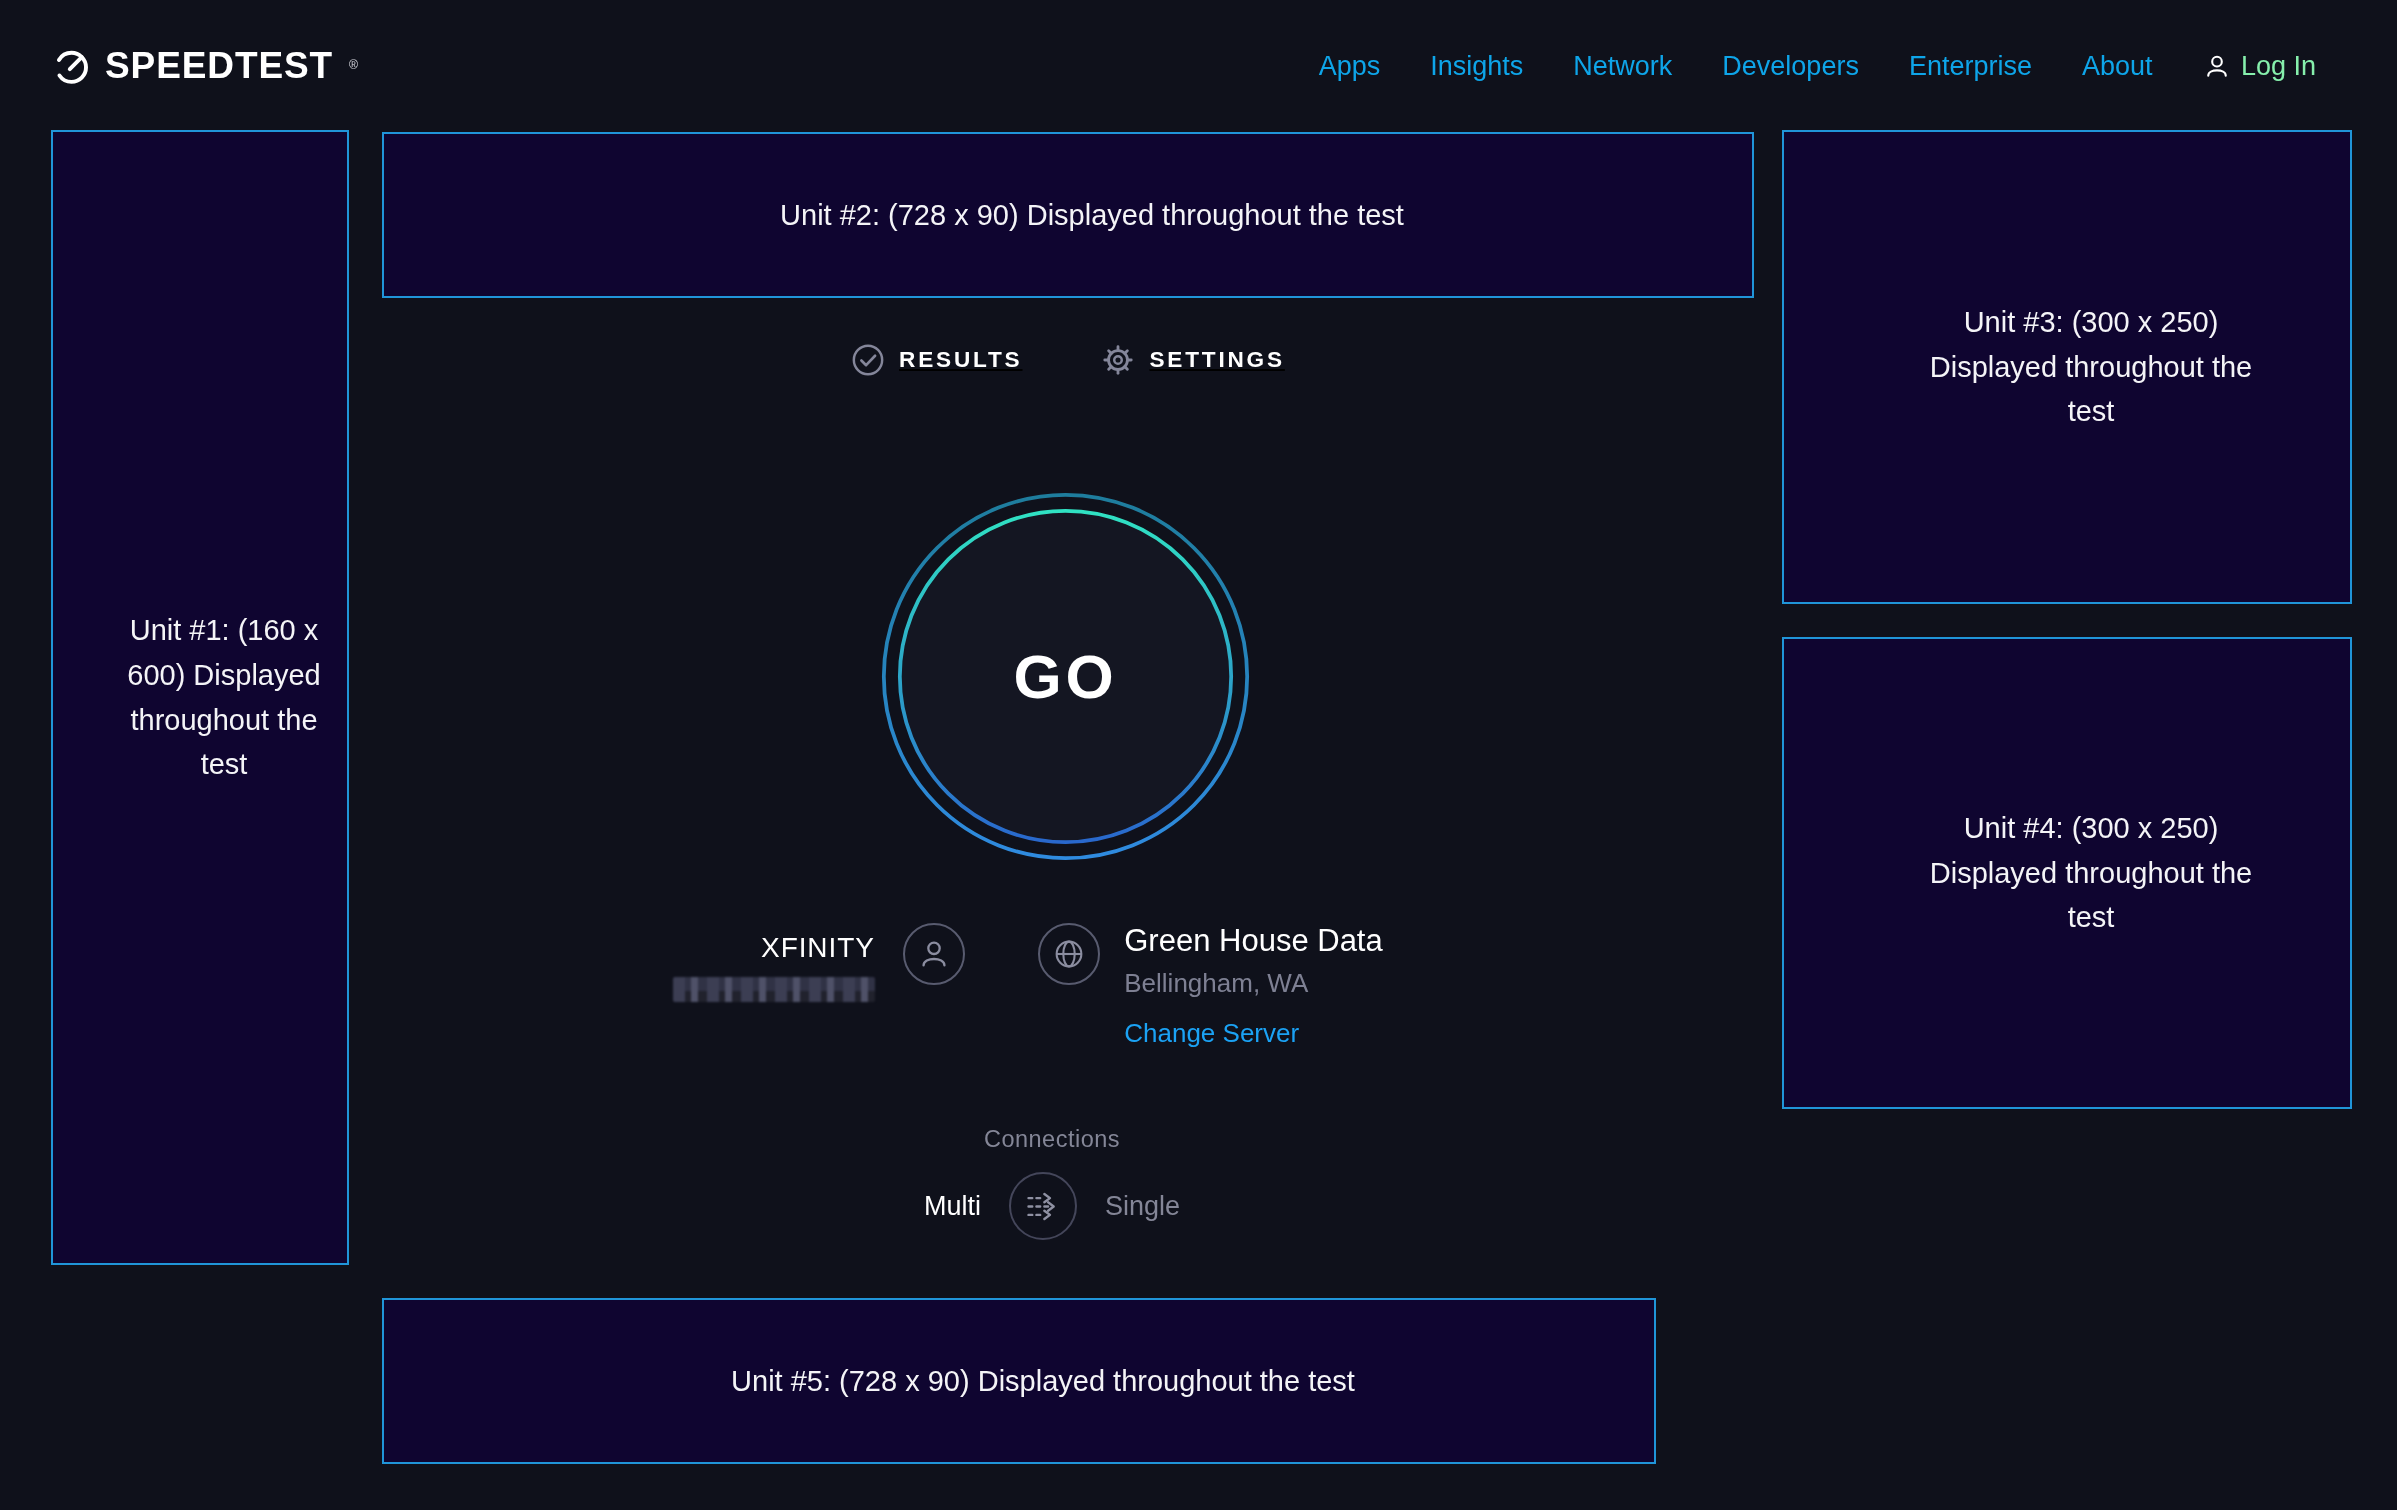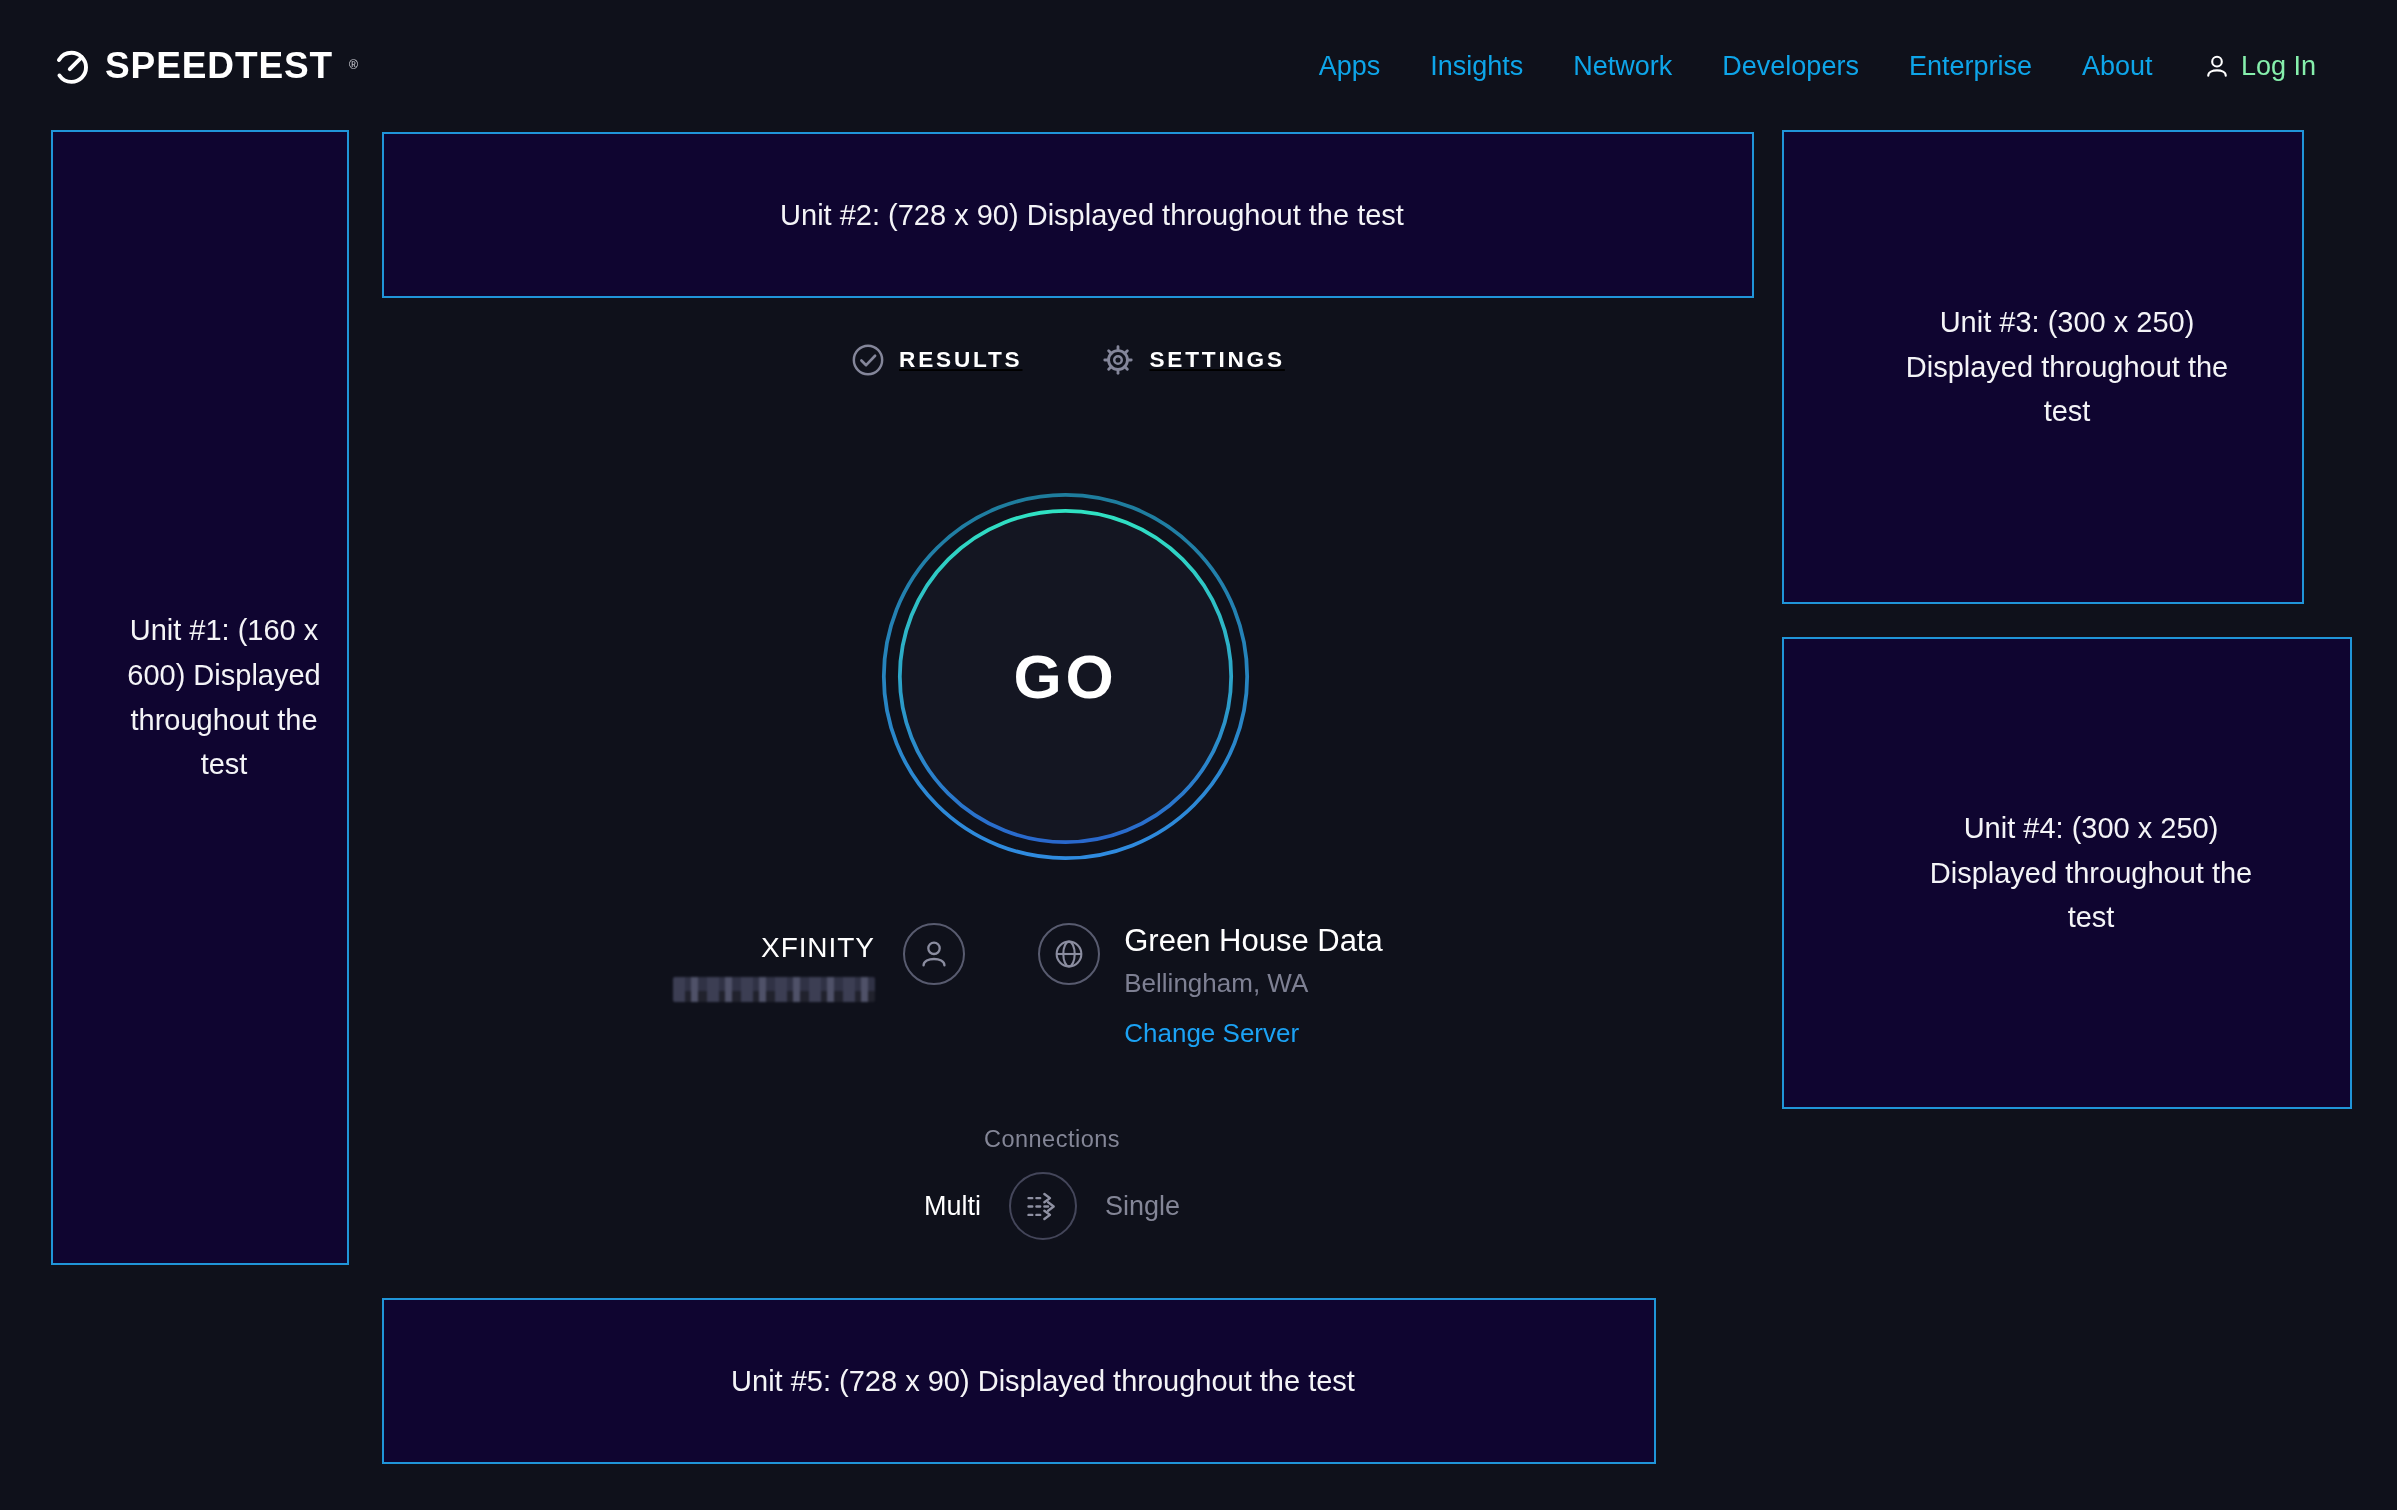--- a/index.html
+++ b/index.html
@@ -21,21 +21,21 @@
   .login{display:flex;align-items:center;gap:10.4px;color:#86efac;font-size:27px;cursor:pointer;}
   .login svg{width:28px;height:28px;}
   
   .ad{position:absolute;background:#0f0530;border:2.8px solid #2095d9;box-sizing:border-box;
     display:flex;align-items:center;justify-content:center;text-align:center;
     color:#f4f4f7;font-size:29px;line-height:1.55;cursor:pointer;padding-left:48px;}
   .ad span{display:inline-block;}
   .ad-unit1{left:51px;top:130px;width:298px;height:1135px;}
   .ad-unit1 span{max-width:202px;}
   .ad-unit2{left:382px;top:132px;width:1372px;height:166px;}
-  .ad-unit3{left:1782px;top:130px;width:522px;height:474px;}
+  .ad-unit3{left:1782px;top:130px;width:570px;height:474px;}
   .ad-unit3 span{max-width:325px;}
   .ad-unit4{left:1782px;top:637px;width:570px;height:472px;}
   .ad-unit4 span{max-width:325px;}
   .ad-unit5{left:382px;top:1298px;width:1274px;height:166px;}
   
   .tabs{position:absolute;left:382px;top:343px;width:1372px;display:flex;justify-content:center;gap:79px;text-decoration:underline;}
   .tab{display:flex;align-items:center;gap:14px;color:#fff;font-size:22.6px;font-weight:bold;
     letter-spacing:2.8px;cursor:pointer;}
   .tab svg{width:34px;height:34px;}
   

